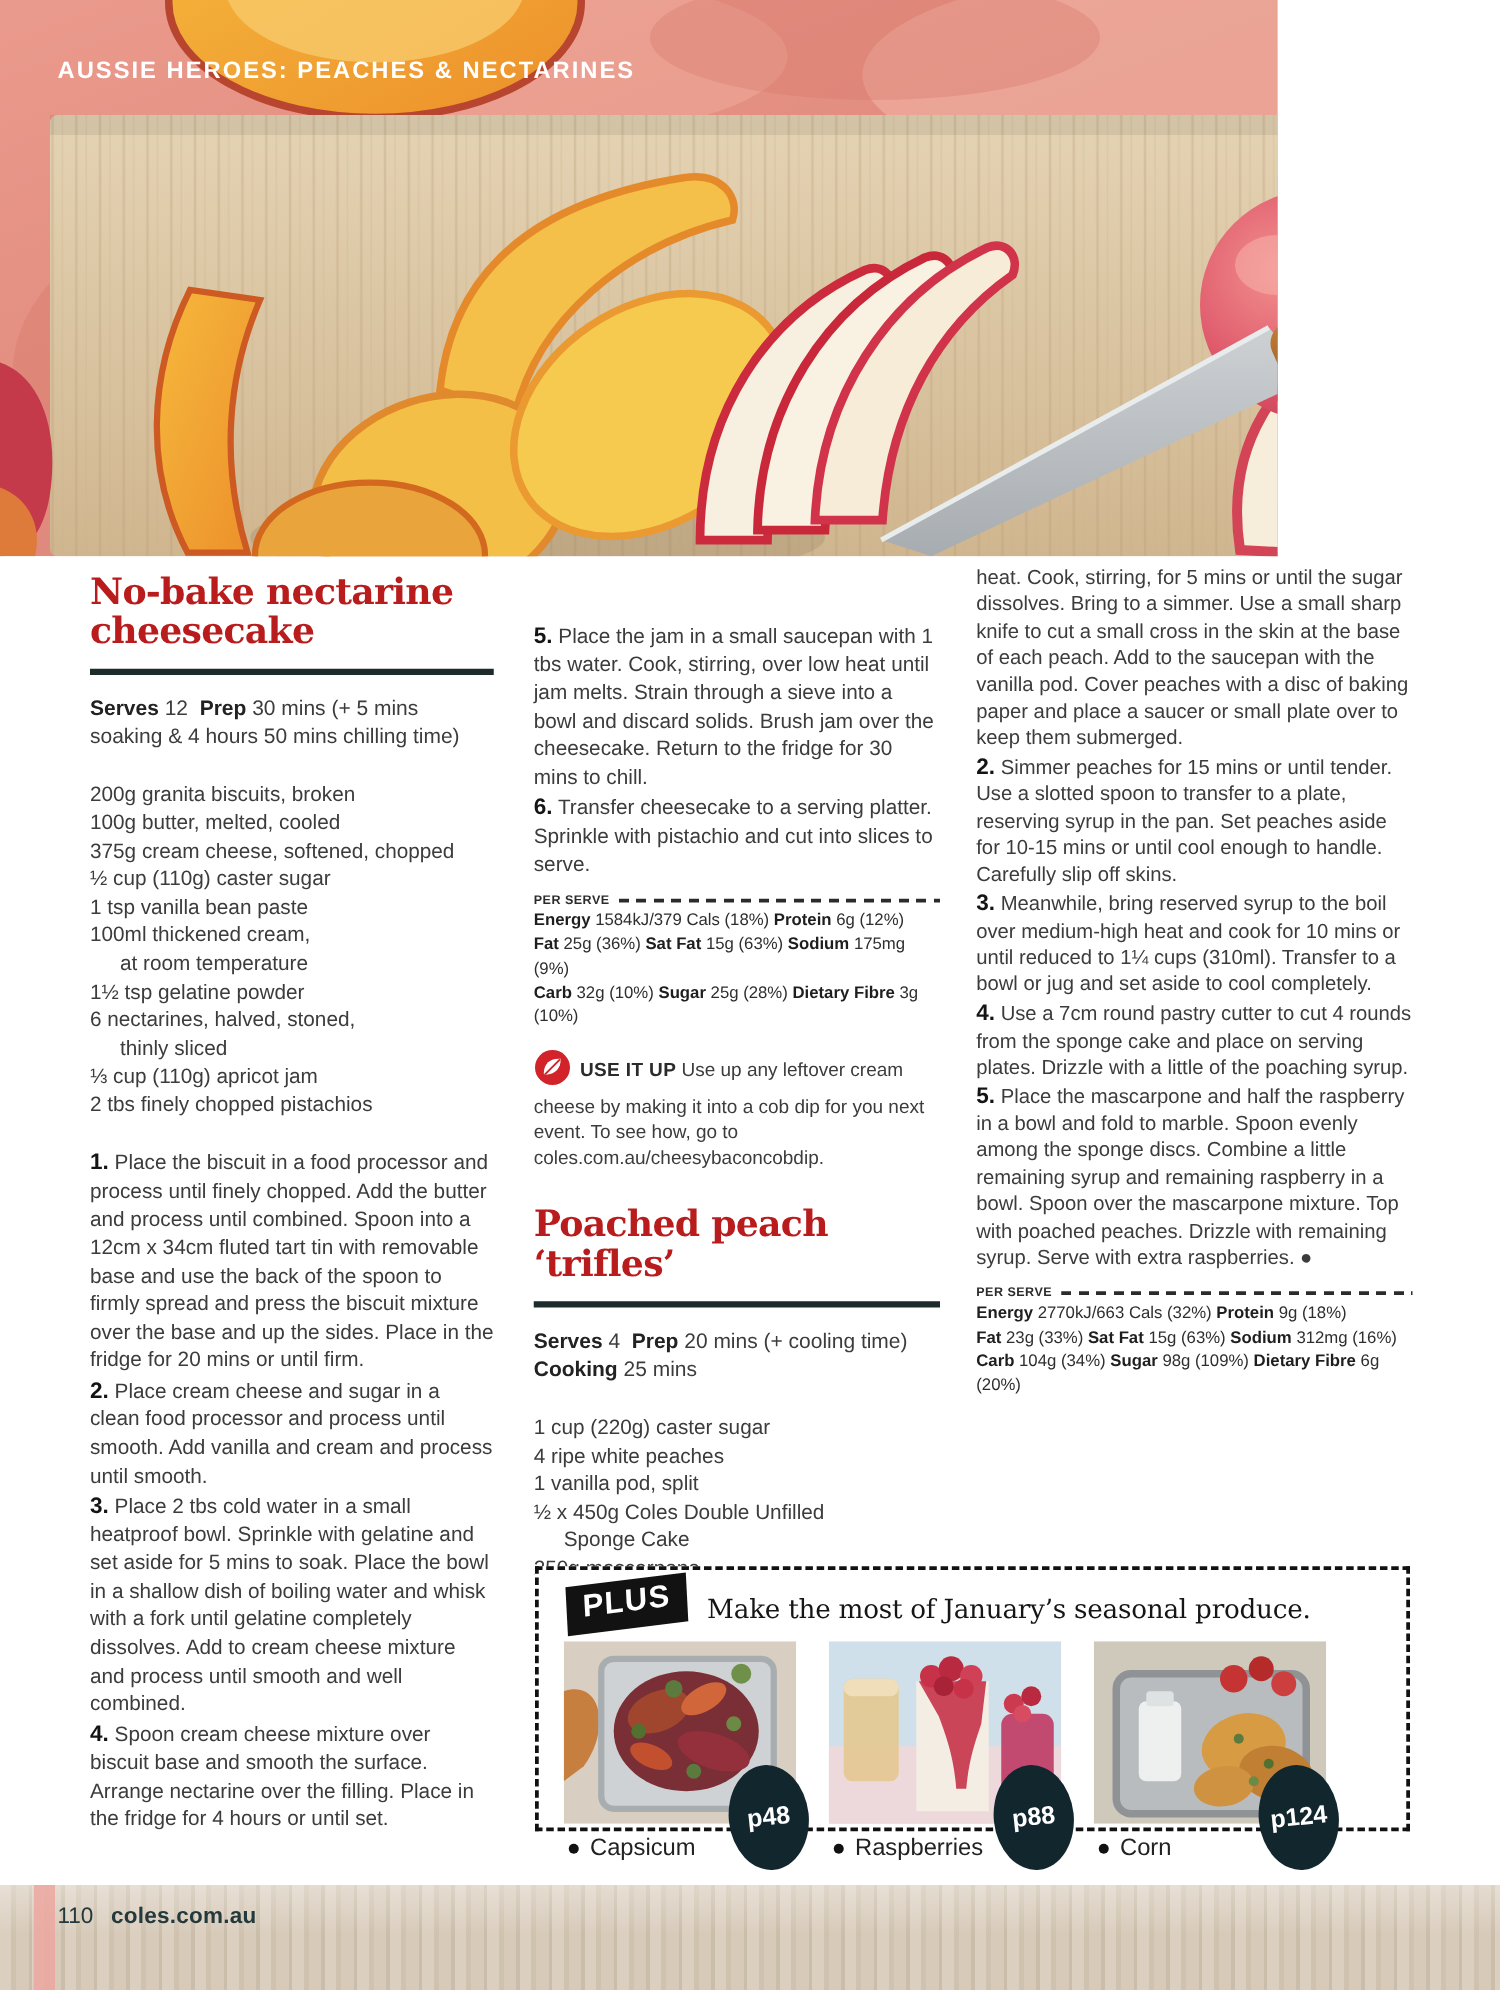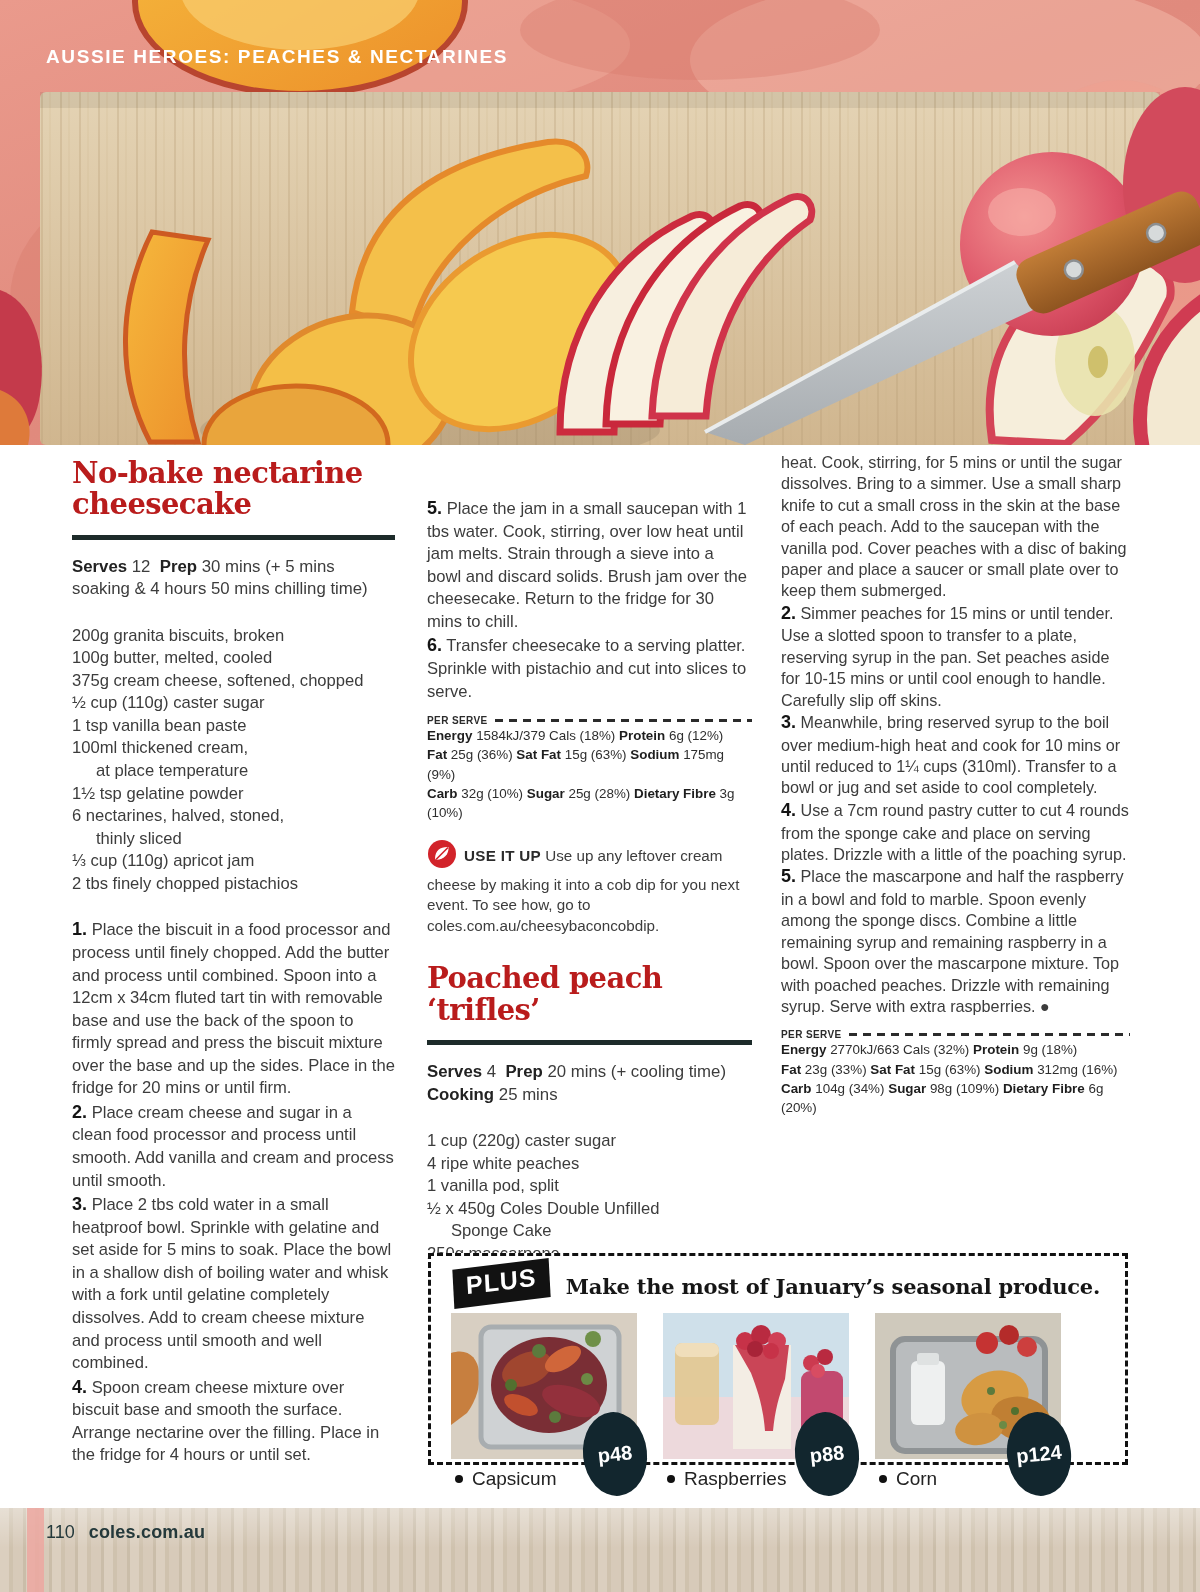--- a/index.html
+++ b/index.html
@@ -4,21 +4,21 @@
 <style>
   html,body{margin:0;padding:0;}
   body{
     width:1200px;height:1592px;position:relative;overflow:hidden;
     background:#ffffff;
     font-family:"Liberation Sans",sans-serif;
     color:#3c3c3c;
     -webkit-font-smoothing:antialiased;
   }
   
-  .hero{position:absolute;left:0;top:0;width:1200px;height:445px;overflow:hidden;}
+  .hero{position:absolute;left:0;top:0;width:1022px;height:445px;overflow:hidden;}
   .kicker{
     position:absolute;left:46px;top:46px;z-index:6;
     color:#fff;font-weight:bold;font-size:19px;letter-spacing:1.6px;
   }
   
   .col{position:absolute;top:452px;}
   .col1{left:72px;width:323px;}
   .col2{left:427px;width:325px;margin-top:44px;}
   .col3{left:781px;width:349px;}
   .recipe-title{
@@ -50,21 +50,21 @@
     border:3px dashed #111;box-sizing:border-box;background:#fff;
     padding:12px 20px 0;
   }
   .plus-head{display:flex;align-items:center;margin:2px 0 10px;}
   .plus-badge{
     display:inline-block;background:#121212;color:#fff;font-weight:bold;
     font-size:25px;letter-spacing:1px;padding:3px 13px 7px;
     transform:rotate(-7deg) skewX(-4deg);margin:-6px 16px 0 2px;
   }
   .plus-headline{
-    font-family:"DejaVu Serif",serif;font-weight:700;color:#161616;
+    font-family:"DejaVu Serif",serif;font-weight:400;color:#161616;
     font-size:21px;letter-spacing:-0.2px;
   }
   .plus-items{display:flex;gap:26px;}
   .plus-item{position:relative;width:186px;}
   .plus-img{width:186px;height:146px;display:block;}
   .plus-label{margin-top:9px;font-size:19px;color:#222;display:flex;align-items:center;}
   .plus-bullet{width:8px;height:8px;border-radius:50%;background:#111;margin:0 9px 0 4px;flex:none;}
   .page-oval{
     position:absolute;right:-10px;bottom:-6px;width:64px;height:84px;
     background:#12262e;border-radius:50%;transform:rotate(-6deg);
@@ -198,21 +198,21 @@
     <b>Prep</b>
     <span>30 mins (+ 5 mins soaking &amp; 4 hours 50 mins chilling time)</span>
   </p>
   <ul class="ing-list">
     <li class="ing">200g granita biscuits, broken</li>
     <li class="ing">100g butter, melted, cooled</li>
     <li class="ing">375g cream cheese, softened, chopped</li>
     <li class="ing">½ cup (110g) caster sugar</li>
     <li class="ing">1 tsp vanilla bean paste</li>
     <li class="ing">100ml thickened cream,
-at place temperature</li>
+at room temperature</li>
     <li class="ing">1½ tsp gelatine powder</li>
     <li class="ing">6 nectarines, halved, stoned,
 thinly sliced</li>
     <li class="ing">⅓ cup (110g) apricot jam</li>
     <li class="ing">2 tbs finely chopped pistachios</li>
   </ul>
   <p class="step"><b>1.</b> <span>Place the biscuit in a food processor and process until finely chopped. Add the butter and process until combined. Spoon into a 12cm x 34cm fluted tart tin with removable base and use the back of the spoon to firmly spread and press the biscuit mixture over the base and up the sides. Place in the fridge for 20 mins or until firm.</span></p>
   <p class="step"><b>2.</b> <span>Place cream cheese and sugar in a clean food processor and process until smooth. Add vanilla and cream and process until smooth.</span></p>
   <p class="step"><b>3.</b> <span>Place 2 tbs cold water in a small heatproof bowl. Sprinkle with gelatine and set aside for 5 mins to soak. Place the bowl in a shallow dish of boiling water and whisk with a fork until gelatine completely dissolves. Add to cream cheese mixture and process until smooth and well combined.</span></p>
   <p class="step"><b>4.</b> <span>Spoon cream cheese mixture over biscuit base and smooth the surface. Arrange nectarine over the filling. Place in the fridge for 4 hours or until set.</span></p>

